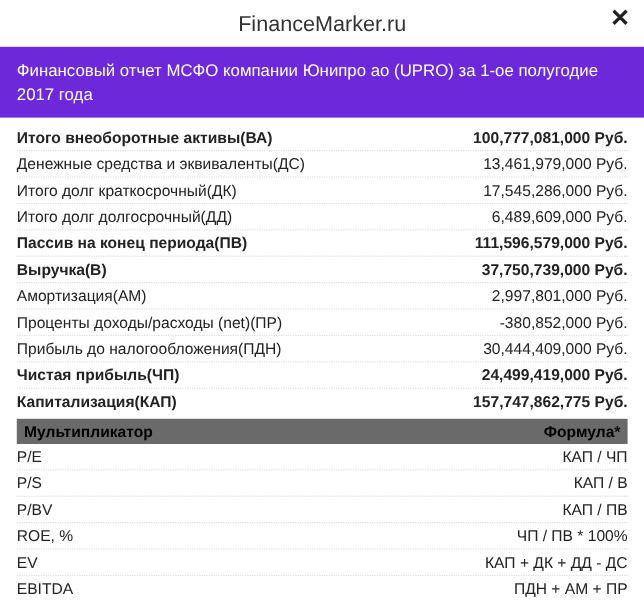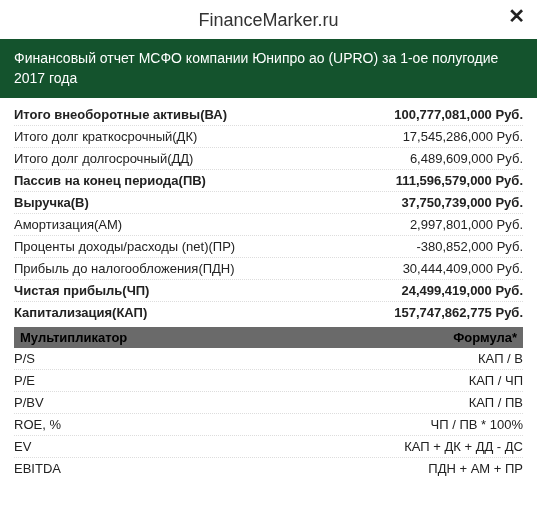--- a/index.html
+++ b/index.html
@@ -24,21 +24,21 @@
   .close-btn {
     position: absolute;
     right: 12px;
     top: 6px;
     font-size: 20px;
     font-weight: bold;
     cursor: pointer;
     line-height: 1;
   }
   .banner {
-    background: #14532d;
+    background: #6d28d9;
     color: #fff;
     padding: 10px 14px;
     font-size: 14px;
     line-height: 1.4;
   }
   .content {
     padding: 6px 14px 10px 14px;
   }
   .row {
     display: flex;
@@ -71,20 +71,24 @@
 
 <div class="banner">Финансовый отчет МСФО компании Юнипро ао (UPRO) за 1-ое полугодие 2017 года</div>
 
 <div class="content">
   <div id="rows-container">
       <div class="row">
         <span class="label bold">Итого внеоборотные активы(ВА)</span>
         <span class="value bold">100,777,081,000 Руб.</span>
       </div>
       <div class="row">
+        <span class="label">Денежные средства и эквиваленты(ДС)</span>
+        <span class="value">13,461,979,000 Руб.</span>
+      </div>
+      <div class="row">
         <span class="label">Итого долг краткосрочный(ДК)</span>
         <span class="value">17,545,286,000 Руб.</span>
       </div>
       <div class="row">
         <span class="label">Итого долг долгосрочный(ДД)</span>
         <span class="value">6,489,609,000 Руб.</span>
       </div>
       <div class="row">
         <span class="label bold">Пассив на конец периода(ПВ)</span>
         <span class="value bold">111,596,579,000 Руб.</span>
@@ -115,26 +119,26 @@
       </div>
     </div>
 
   <div class="section-head">
     <span>Мультипликатор</span>
     <span>Формула*</span>
   </div>
 
   <div id="mult-container">
       <div class="row">
+        <span class="label">P/E</span>
+        <span class="value">КАП / ЧП</span>
+      </div>
+      <div class="row">
         <span class="label">P/S</span>
         <span class="value">КАП / В</span>
-      </div>
-      <div class="row">
-        <span class="label">P/E</span>
-        <span class="value">КАП / ЧП</span>
       </div>
       <div class="row">
         <span class="label">P/BV</span>
         <span class="value">КАП / ПВ</span>
       </div>
       <div class="row">
         <span class="label">ROE, %</span>
         <span class="value">ЧП / ПВ * 100%</span>
       </div>
       <div class="row">

